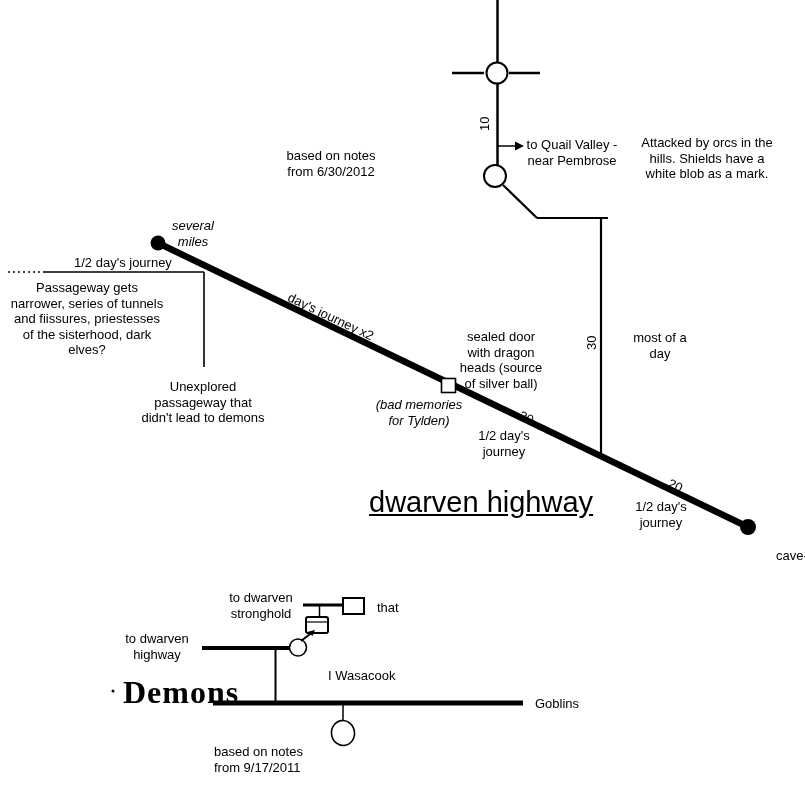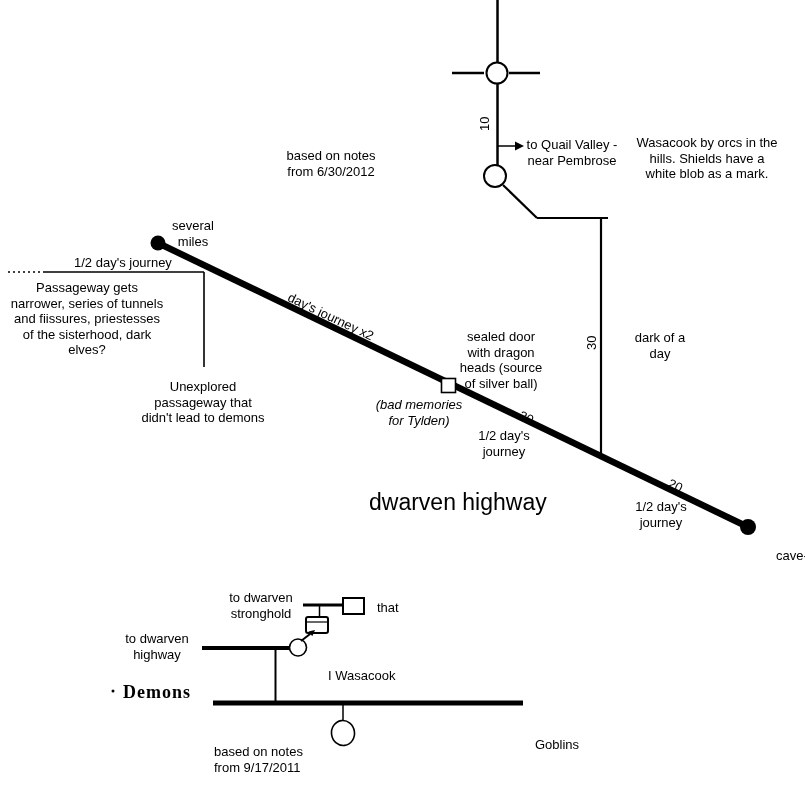--- a/index.html
+++ b/index.html
@@ -10,23 +10,23 @@
   svg.lines{position:absolute;left:0;top:0;width:805px;height:801px;}
   .lbl{
     position:absolute;font-size:13px;line-height:15.5px;
     white-space:pre-line;text-align:center;color:#000;
   }
   .nowrap{white-space:nowrap;}
   .left{text-align:left;}
   .ital{font-style:italic;}
   .rot-line{transform:rotate(25.5deg);transform-origin:center center;}
   .rot-ccw{transform:rotate(-90deg);transform-origin:center center;}
-  .big{font-size:23px;line-height:26px;}
+  .big{font-size:29px;line-height:26px;text-decoration:underline;}
   .hand{
-    font-family:cursive;font-size:18px;line-height:28px;
+    font-family:cursive;font-size:32px;line-height:28px;
     letter-spacing:1px;font-weight:bold;
   }
 </style>
 </head>
 <body>
 
 <div class="canvas">
 
   <svg class="lines" viewBox="0 0 805 801">
 
@@ -66,24 +66,24 @@
     <line x1="343" y1="703" x2="343" y2="720" stroke="#000" stroke-width="1.5"></line>
     <ellipse cx="343" cy="733" rx="11.5" ry="12.5" fill="#fff" stroke="#000" stroke-width="1.6" transform="rotate(-8 343 733)"></ellipse>
     <circle cx="113" cy="691" r="1.5" fill="#000"></circle>
   </svg>
 
   <div class="lbl" style="left:281px;top:148px;width:100px;">based on notes
 from  6/30/2012</div>
   <div class="lbl nowrap rot-ccw" style="left:478px;top:116px;">10</div>
   <div class="lbl" style="left:521px;top:137px;width:102px;text-align:center;">to Quail Valley -
 near Pembrose</div>
-  <div class="lbl" style="left:631px;top:135px;width:152px;">Wasacook by orcs in the
+  <div class="lbl" style="left:631px;top:135px;width:152px;">Attacked by orcs in the
 hills. Shields have a
 white blob as a mark.</div>
-  <div class="lbl" style="left:162px;top:218px;width:62px;">several
+  <div class="lbl" style="left:162px;top:218px;width:62px;font-style:italic;">several
 miles</div>
   <div class="lbl nowrap" style="left:74px;top:255px;">1/2 day's journey</div>
   <div class="lbl" style="left:138px;top:379px;width:130px;">Unexplored
 passageway that
 didn't lead to demons</div>
   <div class="lbl" style="left:3px;top:280px;width:168px;">Passageway gets
 narrower, series of tunnels
 and fiissures, priestesses
 of the sisterhood, dark
 elves?</div>
@@ -91,32 +91,32 @@
   <div class="lbl ital" style="left:367px;top:397px;width:104px;">(bad memories
 for Tylden)</div>
   <div class="lbl" style="left:455px;top:329px;width:92px;">sealed door
 with dragon
 heads (source
 of silver ball)</div>
   <div class="lbl nowrap rot-line" style="left:519px;top:410px;">20</div>
   <div class="lbl" style="left:473px;top:428px;width:62px;">1/2 day's
 journey</div>
   <div class="lbl nowrap rot-ccw" style="left:585px;top:335px;">30</div>
-  <div class="lbl" style="left:626px;top:330px;width:68px;">dark of a
+  <div class="lbl" style="left:626px;top:330px;width:68px;">most of a
 day</div>
   <div class="lbl nowrap big" style="left:369px;top:489px;">dwarven highway</div>
   <div class="lbl nowrap rot-line" style="left:668px;top:478px;">20</div>
   <div class="lbl" style="left:630px;top:499px;width:62px;">1/2 day's
 journey</div>
   <div class="lbl nowrap" style="left:776px;top:548px;">cave-in</div>
 
   <div class="lbl" style="left:225px;top:590px;width:72px;">to dwarven
 stronghold</div>
   <div class="lbl nowrap" style="left:377px;top:600px;">that</div>
   <div class="lbl nowrap" style="left:328px;top:668px;">I Wasacook</div>
   <div class="lbl" style="left:121px;top:631px;width:72px;">to dwarven
 highway</div>
   <div class="lbl nowrap hand" style="left:123px;top:678px;">Demons</div>
-  <div class="lbl nowrap" style="left:535px;top:696px;margin-top:41px;">Goblins</div>
+  <div class="lbl nowrap" style="left:535px;top:696px;">Goblins</div>
   <div class="lbl left" style="left:214px;top:744px;width:100px;">based on notes
 from 9/17/2011</div>
 
 </div>
 
 </body></html>

